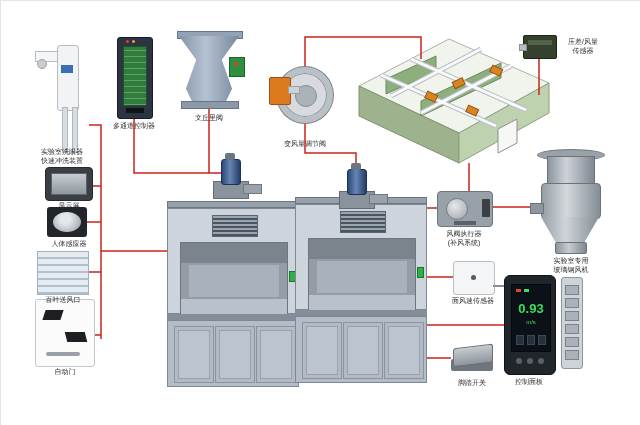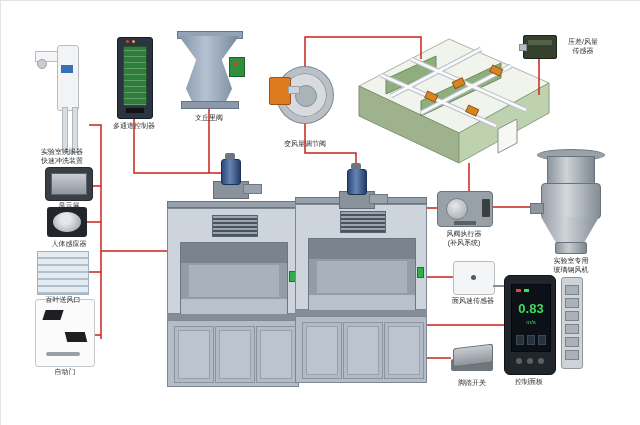--- a/index.html
+++ b/index.html
@@ -207,21 +207,21 @@
 
   <div class="dev" style="left:452px;top:260px;width:40px;height:32px;background:#f4f5f6;border:1px solid #b9bec3;border-radius:3px;">
     <div class="part" style="left:17px;top:13px;width:5px;height:5px;background:#555a5f;border-radius:50%;"></div>
     <div class="part" style="left:39px;top:23px;width:14px;height:2px;background:#8a8f94;"></div>
   </div>
 
   <div class="dev" style="left:503px;top:274px;width:50px;height:98px;background:#20262c;border:1px solid #0f1316;border-radius:6px;">
     <div class="part" style="left:6px;top:8px;width:38px;height:66px;background:#0c1118;border:1px solid #05080c;">
       <div class="part" style="left:4px;top:4px;width:5px;height:3px;background:#e0452f;"></div>
       <div class="part" style="left:12px;top:4px;width:5px;height:3px;background:#3ddc5a;"></div>
-      <div class="part" style="left:0;top:16px;width:38px;text-align:center;font-size:13px;font-weight:bold;color:var(--screen-green,#3ddc5a);">0.83</div>
+      <div class="part" style="left:0;top:16px;width:38px;text-align:center;font-size:13px;font-weight:bold;color:var(--screen-green,#3ddc5a);">0.93</div>
       <div class="part" style="left:0;top:34px;width:38px;text-align:center;font-size:6px;color:var(--screen-green,#3ddc5a);">m/s</div>
       <div class="part" style="left:4px;top:50px;width:30px;height:10px;display:flex;gap:3px;">
         <span style="flex:1;background:#26313b;border:1px solid #3a4854;"></span>
         <span style="flex:1;background:#26313b;border:1px solid #3a4854;"></span>
         <span style="flex:1;background:#26313b;border:1px solid #3a4854;"></span>
       </div>
     </div>
     <div class="part" style="left:11px;top:82px;width:6px;height:6px;background:#596066;border-radius:50%;"></div>
     <div class="part" style="left:22px;top:82px;width:6px;height:6px;background:#596066;border-radius:50%;"></div>
     <div class="part" style="left:33px;top:82px;width:6px;height:6px;background:#596066;border-radius:50%;"></div>

